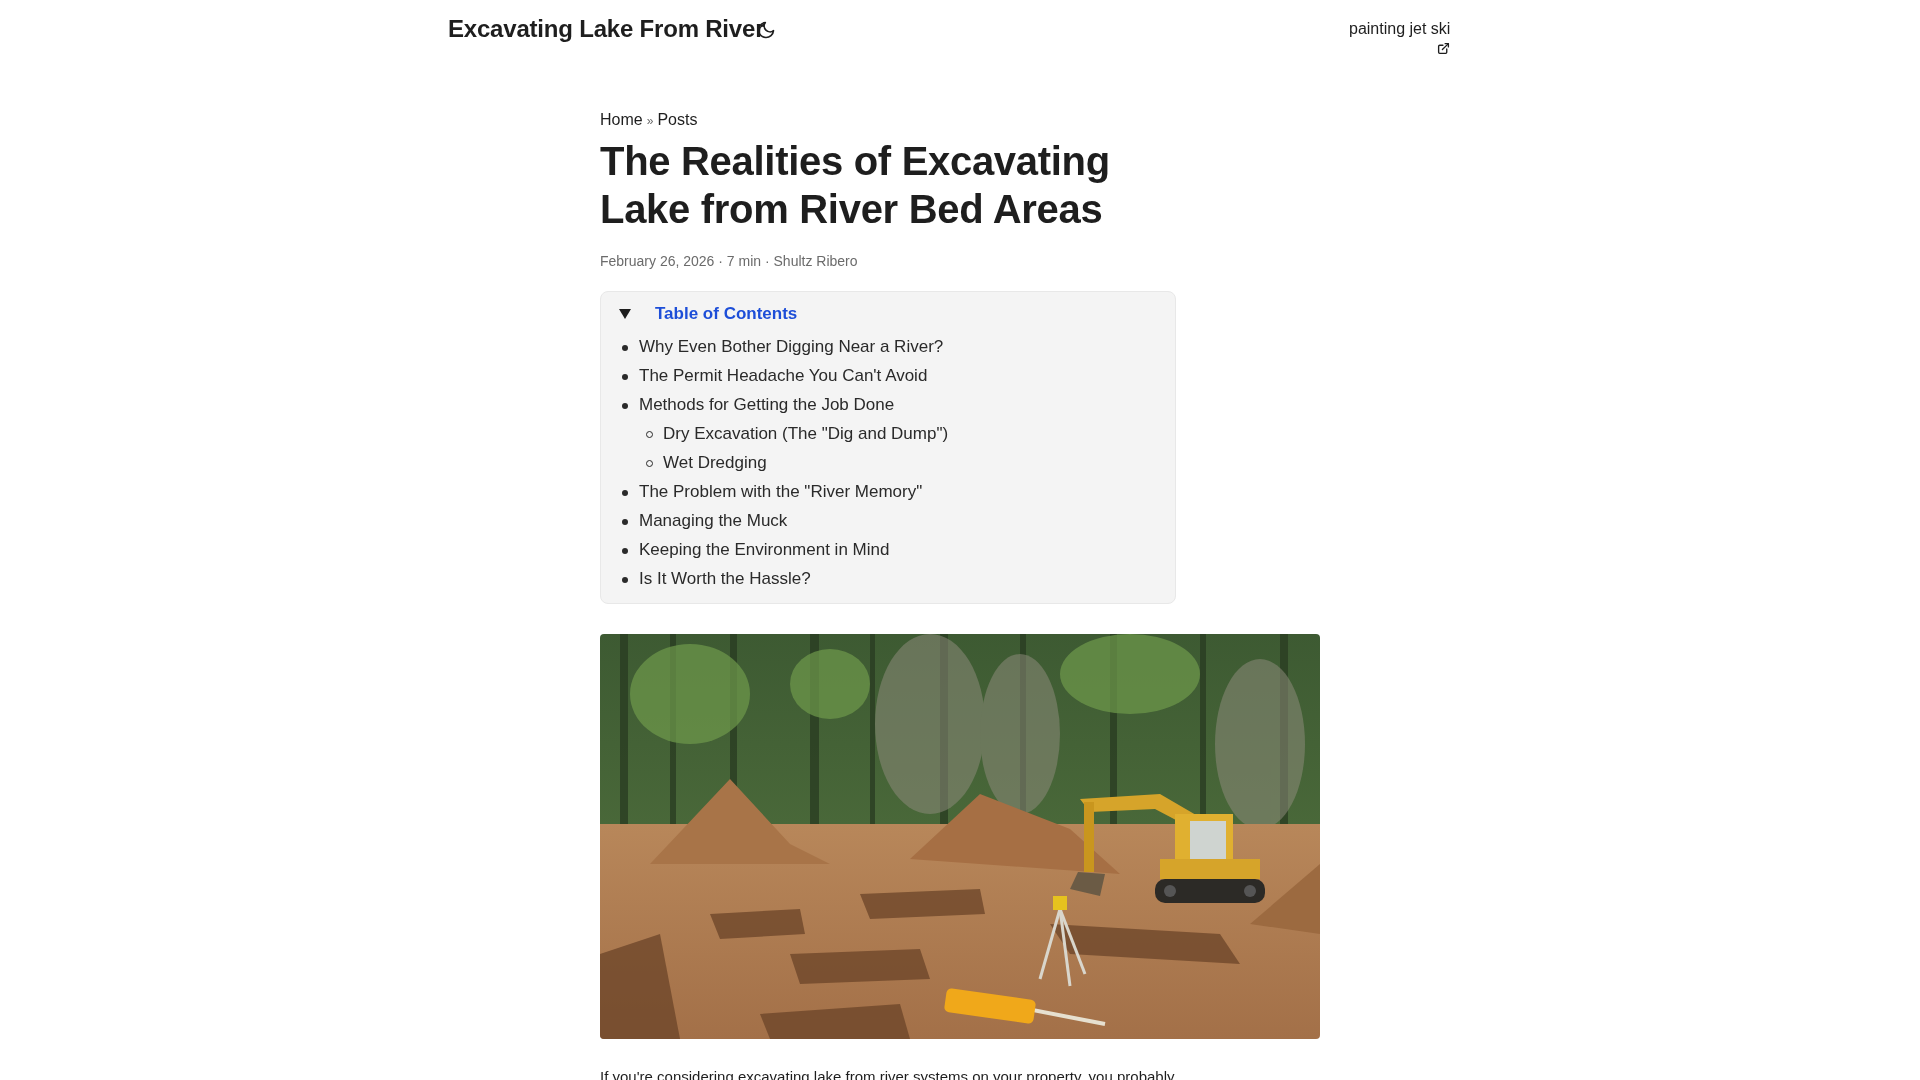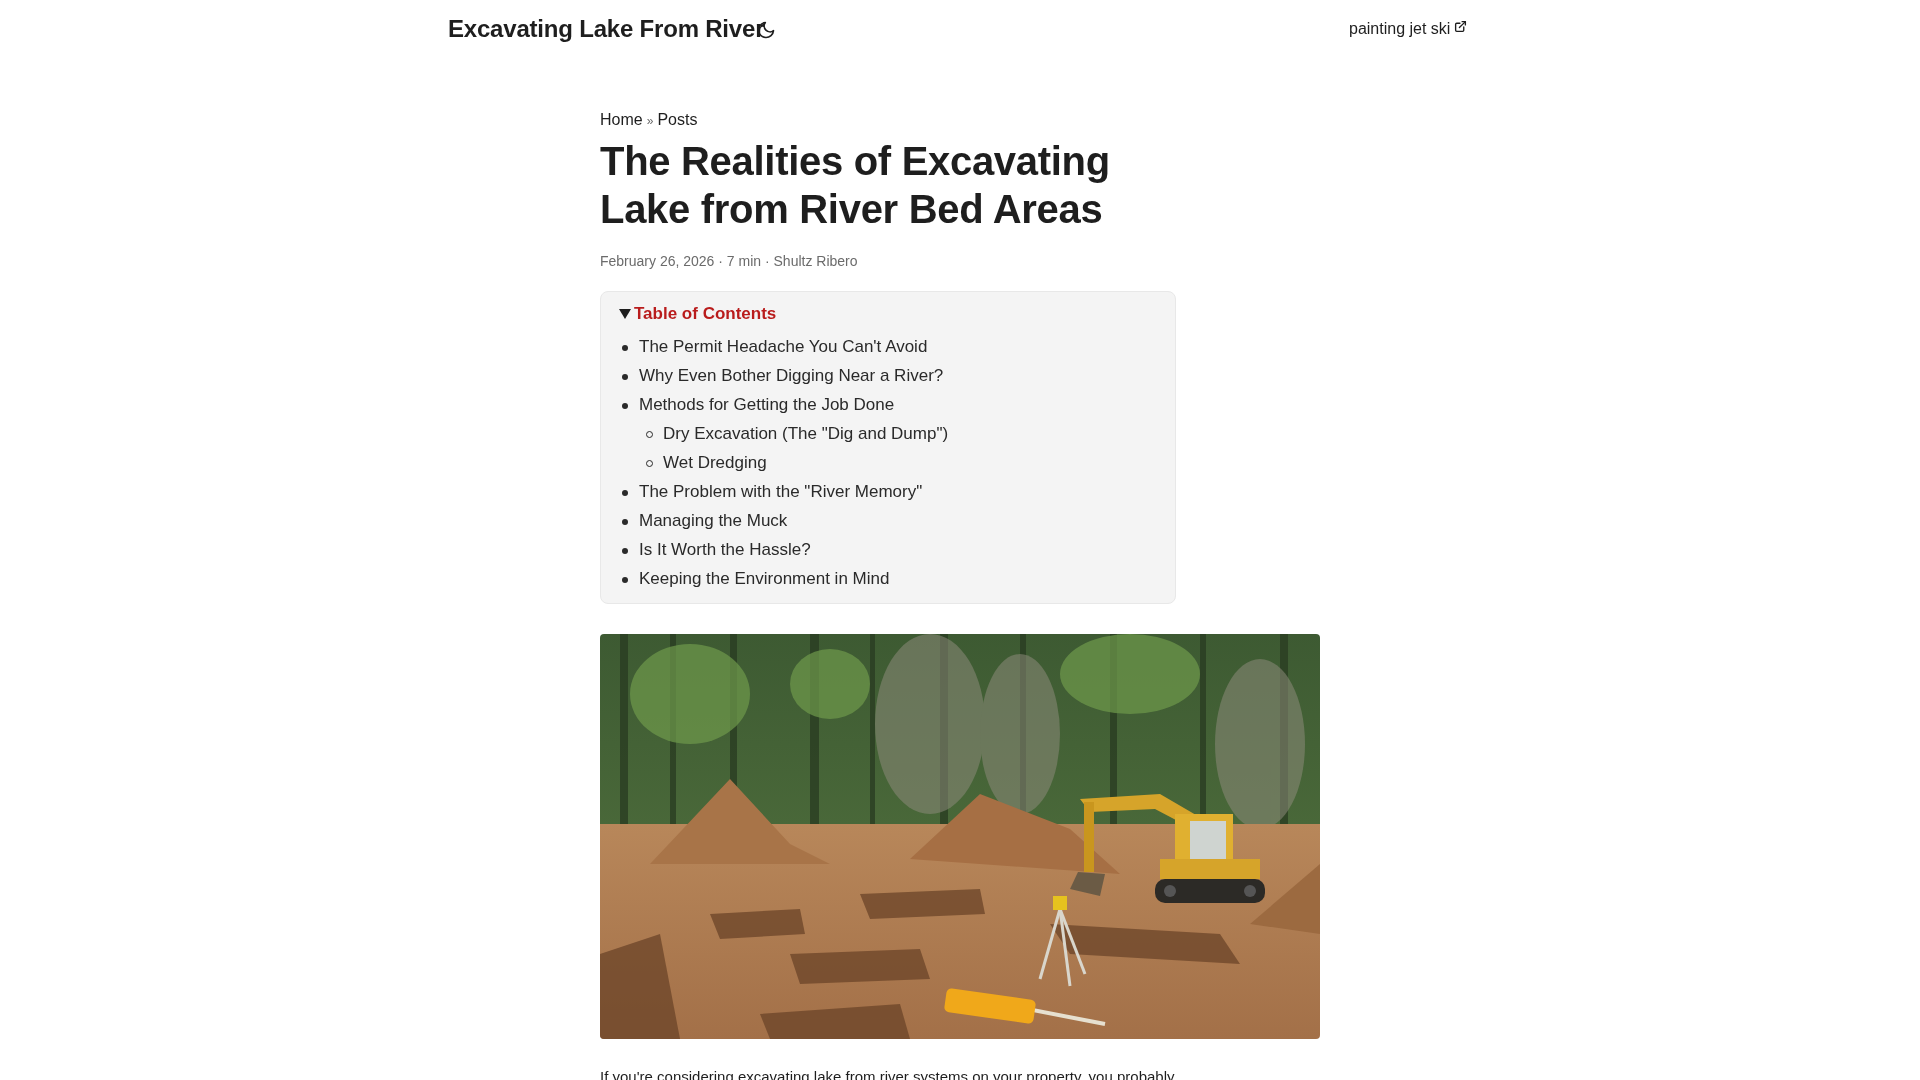--- a/index.html
+++ b/index.html
@@ -2,32 +2,32 @@
 <html><head>
 <meta charset="utf-8">
 <style>
   * { box-sizing: border-box; margin: 0; padding: 0; }
   html, body { width: 1920px; height: 1080px; overflow: hidden; background: #ffffff; }
   body { font-family: "Liberation Sans", "DejaVu Sans", sans-serif; color: #1e1e1e; position: relative; }
 
   .header { position: absolute; top: 0; left: 0; width: 1920px; height: 60px; }
   .site-title { position: absolute; left: 448px; top: 15px; font-size: 24px; font-weight: 700; color: #1e1e1e; letter-spacing: -0.2px; text-decoration: none; }
   .theme-toggle { position: absolute; left: 756px; top: 20px; width: 20px; height: 20px; cursor: pointer; }
-  .ext-link { position: absolute; left: 1349px; top: 20px; font-size: 16px; color: #1e1e1e; text-decoration: none; display: flex; align-items: flex-start; gap: 4px; }
+  .ext-link { position: absolute; left: 1349px; top: 20px; font-size: 16px; color: #1e1e1e; text-decoration: none; display: flex; align-items: flex-end; gap: 4px; flex-direction: column; }
   .ext-link svg { width: 13px; height: 13px; }
 
   .main { position: absolute; left: 600px; top: 108px; width: 576px; }
   .breadcrumb { font-size: 16px; color: #1e1e1e; line-height: 24px; }
   .breadcrumb a { color: #1e1e1e; text-decoration: none; }
   .breadcrumb .sep { font-size: 12px; color: #6b6b6b; margin: 0 4px; }
   .post-title { font-size: 40px; font-weight: 700; line-height: 48px; color: #1e1e1e; margin-top: 4px; letter-spacing: -0.3px; }
   .post-meta { font-size: 14px; color: #6b6b6b; margin-top: 18px; line-height: 20px; }
 
   .toc { margin-top: 20px; background: #f4f4f4; border: 1px solid #e8e8e8; border-radius: 8px; padding: 10px 20px 14px 18px; height: 313px; }
-  .toc-summary { font-size: 17px; font-weight: 600; line-height: 24px; display: flex; align-items: center; gap: 1px; cursor: pointer; color: #b91c1c; margin-bottom: 6px; }
+  .toc-summary { font-size: 17px; font-weight: 600; line-height: 24px; display: flex; align-items: center; gap: 22px; cursor: pointer; color: #1d4ed8; margin-bottom: 6px; }
   .toc-summary .tri { width: 0; height: 0; border-left: 6px solid transparent; border-right: 6px solid transparent; border-top: 10px solid #1e1e1e; display: inline-block; margin-right: 2px; }
   .toc ul { list-style: none; }
   .toc li { font-size: 17px; line-height: 29px; color: #2a2a2a; position: relative; padding-left: 20px; }
   .toc li::before { content: ""; position: absolute; left: 3px; top: 13px; width: 6px; height: 6px; border-radius: 50%; background: #2a2a2a; }
   .toc li.sub { padding-left: 44px; }
   .toc li.sub::before { left: 27px; top: 12px; width: 5px; height: 5px; background: transparent; border: 1.3px solid #2a2a2a; }
   .toc a { color: #2a2a2a; text-decoration: none; }
 
   .hero { margin-top: 30px; width: 720px; height: 405px; border-radius: 4px; overflow: hidden; position: relative; }
   .hero svg { display: block; }
@@ -60,29 +60,29 @@
   </nav>
   <h1 class="post-title">The Realities of Excavating Lake from River Bed Areas</h1>
   <div class="post-meta">February 26, 2026 · 7 min · Shultz Ribero</div>
 
   <div class="toc">
     <div class="toc-summary">
       <span class="tri"></span>
       <span>Table of Contents</span>
     </div>
     <ul>
+      <li><a>Why Even Bother Digging Near a River?</a></li>
       <li><a>The Permit Headache You Can't Avoid</a></li>
-      <li><a>Why Even Bother Digging Near a River?</a></li>
       <li><a>Methods for Getting the Job Done</a></li>
       <li class="sub"><a>Dry Excavation (The "Dig and Dump")</a></li>
       <li class="sub"><a>Wet Dredging</a></li>
       <li><a>The Problem with the "River Memory"</a></li>
       <li><a>Managing the Muck</a></li>
+      <li><a>Keeping the Environment in Mind</a></li>
       <li><a>Is It Worth the Hassle?</a></li>
-      <li><a>Keeping the Environment in Mind</a></li>
     </ul>
   </div>
 
   <figure class="hero" aria-label="Excavator digging trenches in brown soil at a forest-edge construction site with a survey tripod">
     <svg width="720" height="405" viewBox="0 0 720 405" xmlns="http://www.w3.org/2000/svg">
       <defs>
         <linearGradient id="sky" x1="0" y1="0" x2="0" y2="1">
           <stop offset="0" stop-color="#3d5a32"></stop>
           <stop offset="1" stop-color="#4b6a3a"></stop>
         </linearGradient>

